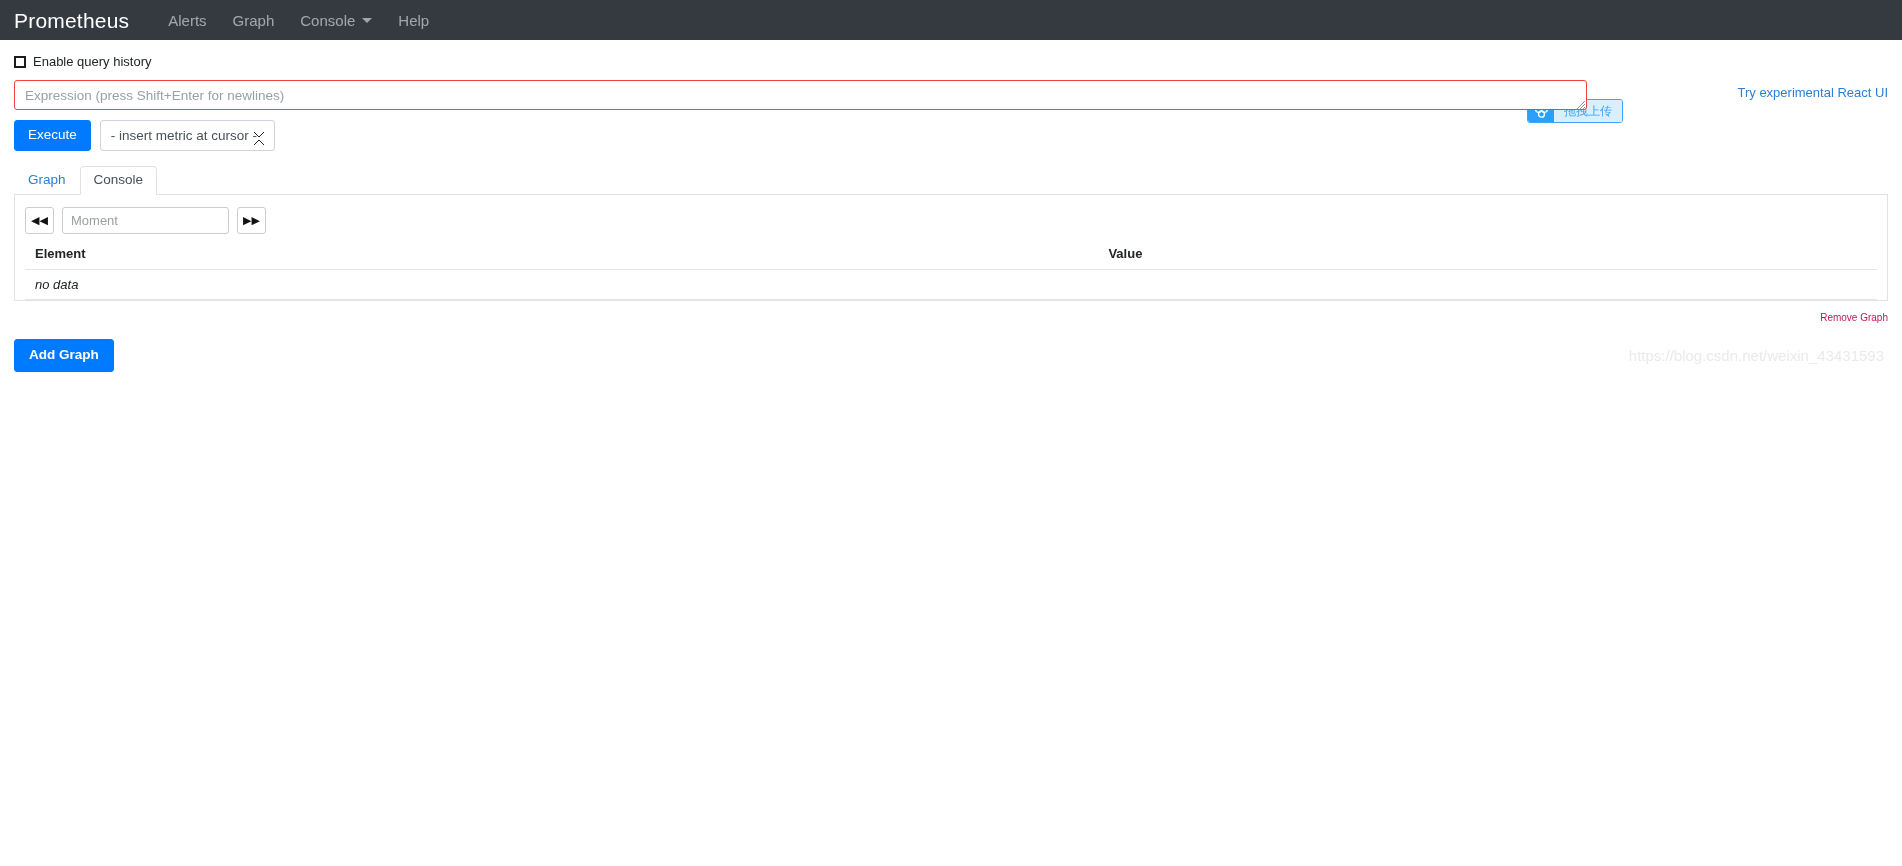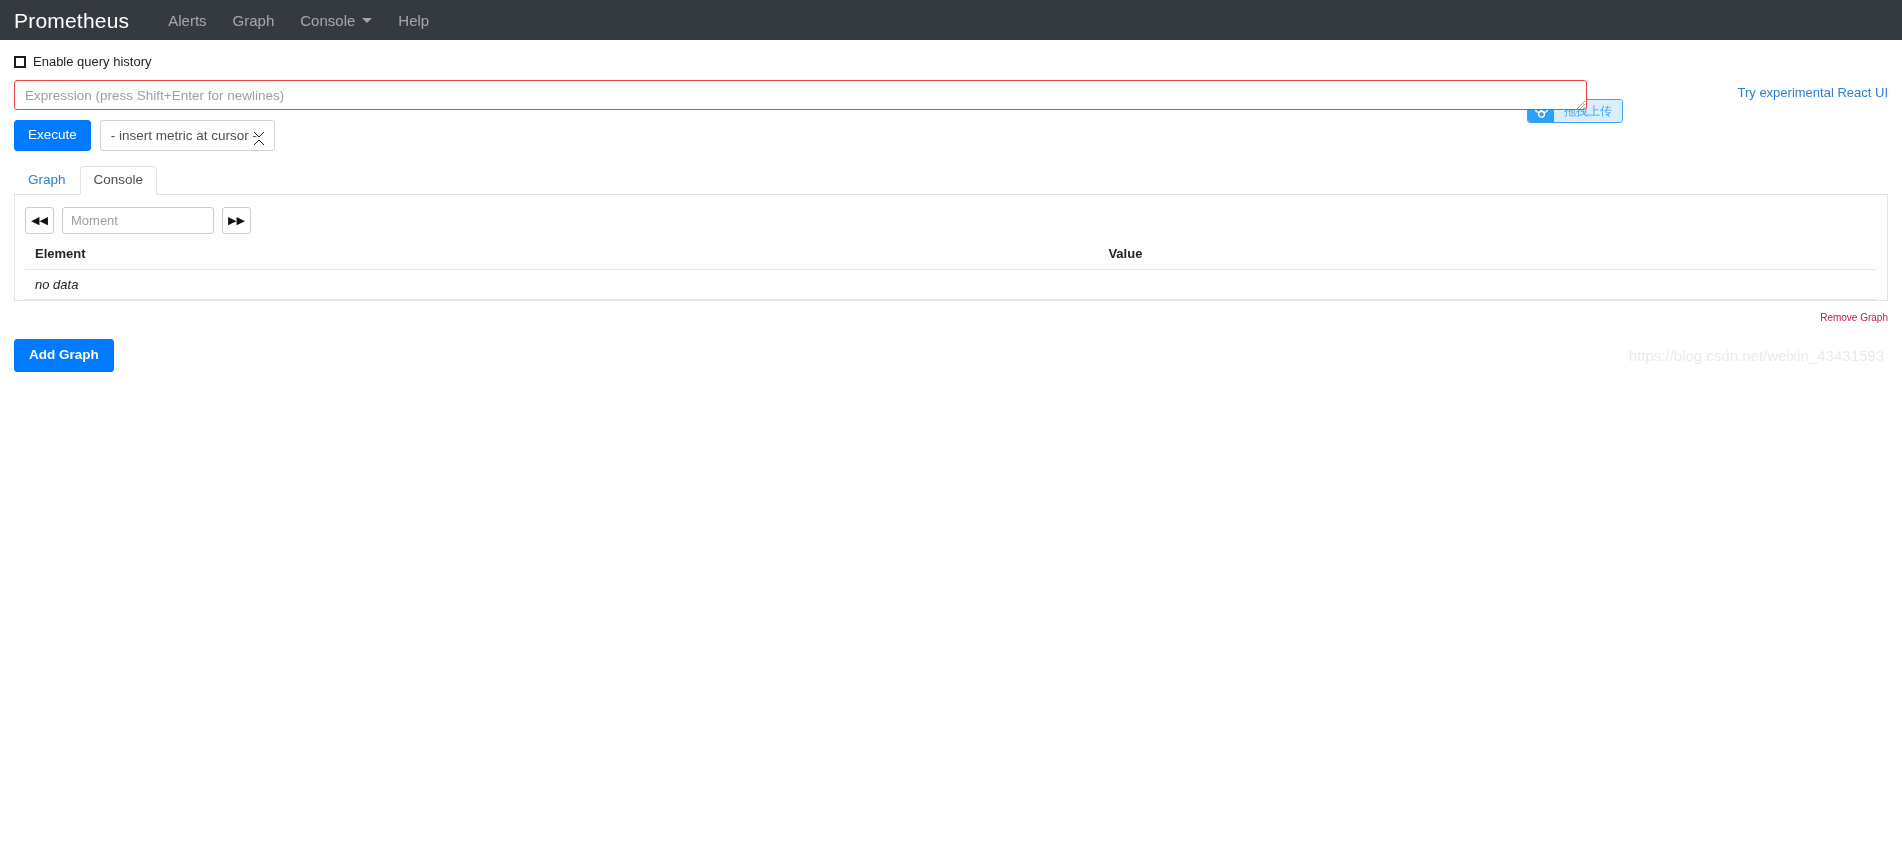--- a/index.html
+++ b/index.html
@@ -236,21 +236,21 @@
     display: flex;
     align-items: center;
     justify-content: center;
     cursor: pointer;
     font-size: 11px;
     color: #111;
     padding: 0;
     font-family: "Liberation Sans", sans-serif;
   }
   .moment-input {
-    width: 152px;
+    width: 167px;
     height: 27px;
     border: 1px solid #ccc;
     border-radius: 3px;
     padding: 4px 8px;
     font-size: 13px;
     font-family: "Liberation Sans", sans-serif;
     color: #495057;
     outline: none;
   }
   .moment-input::placeholder { color: #9aa0a6; }

